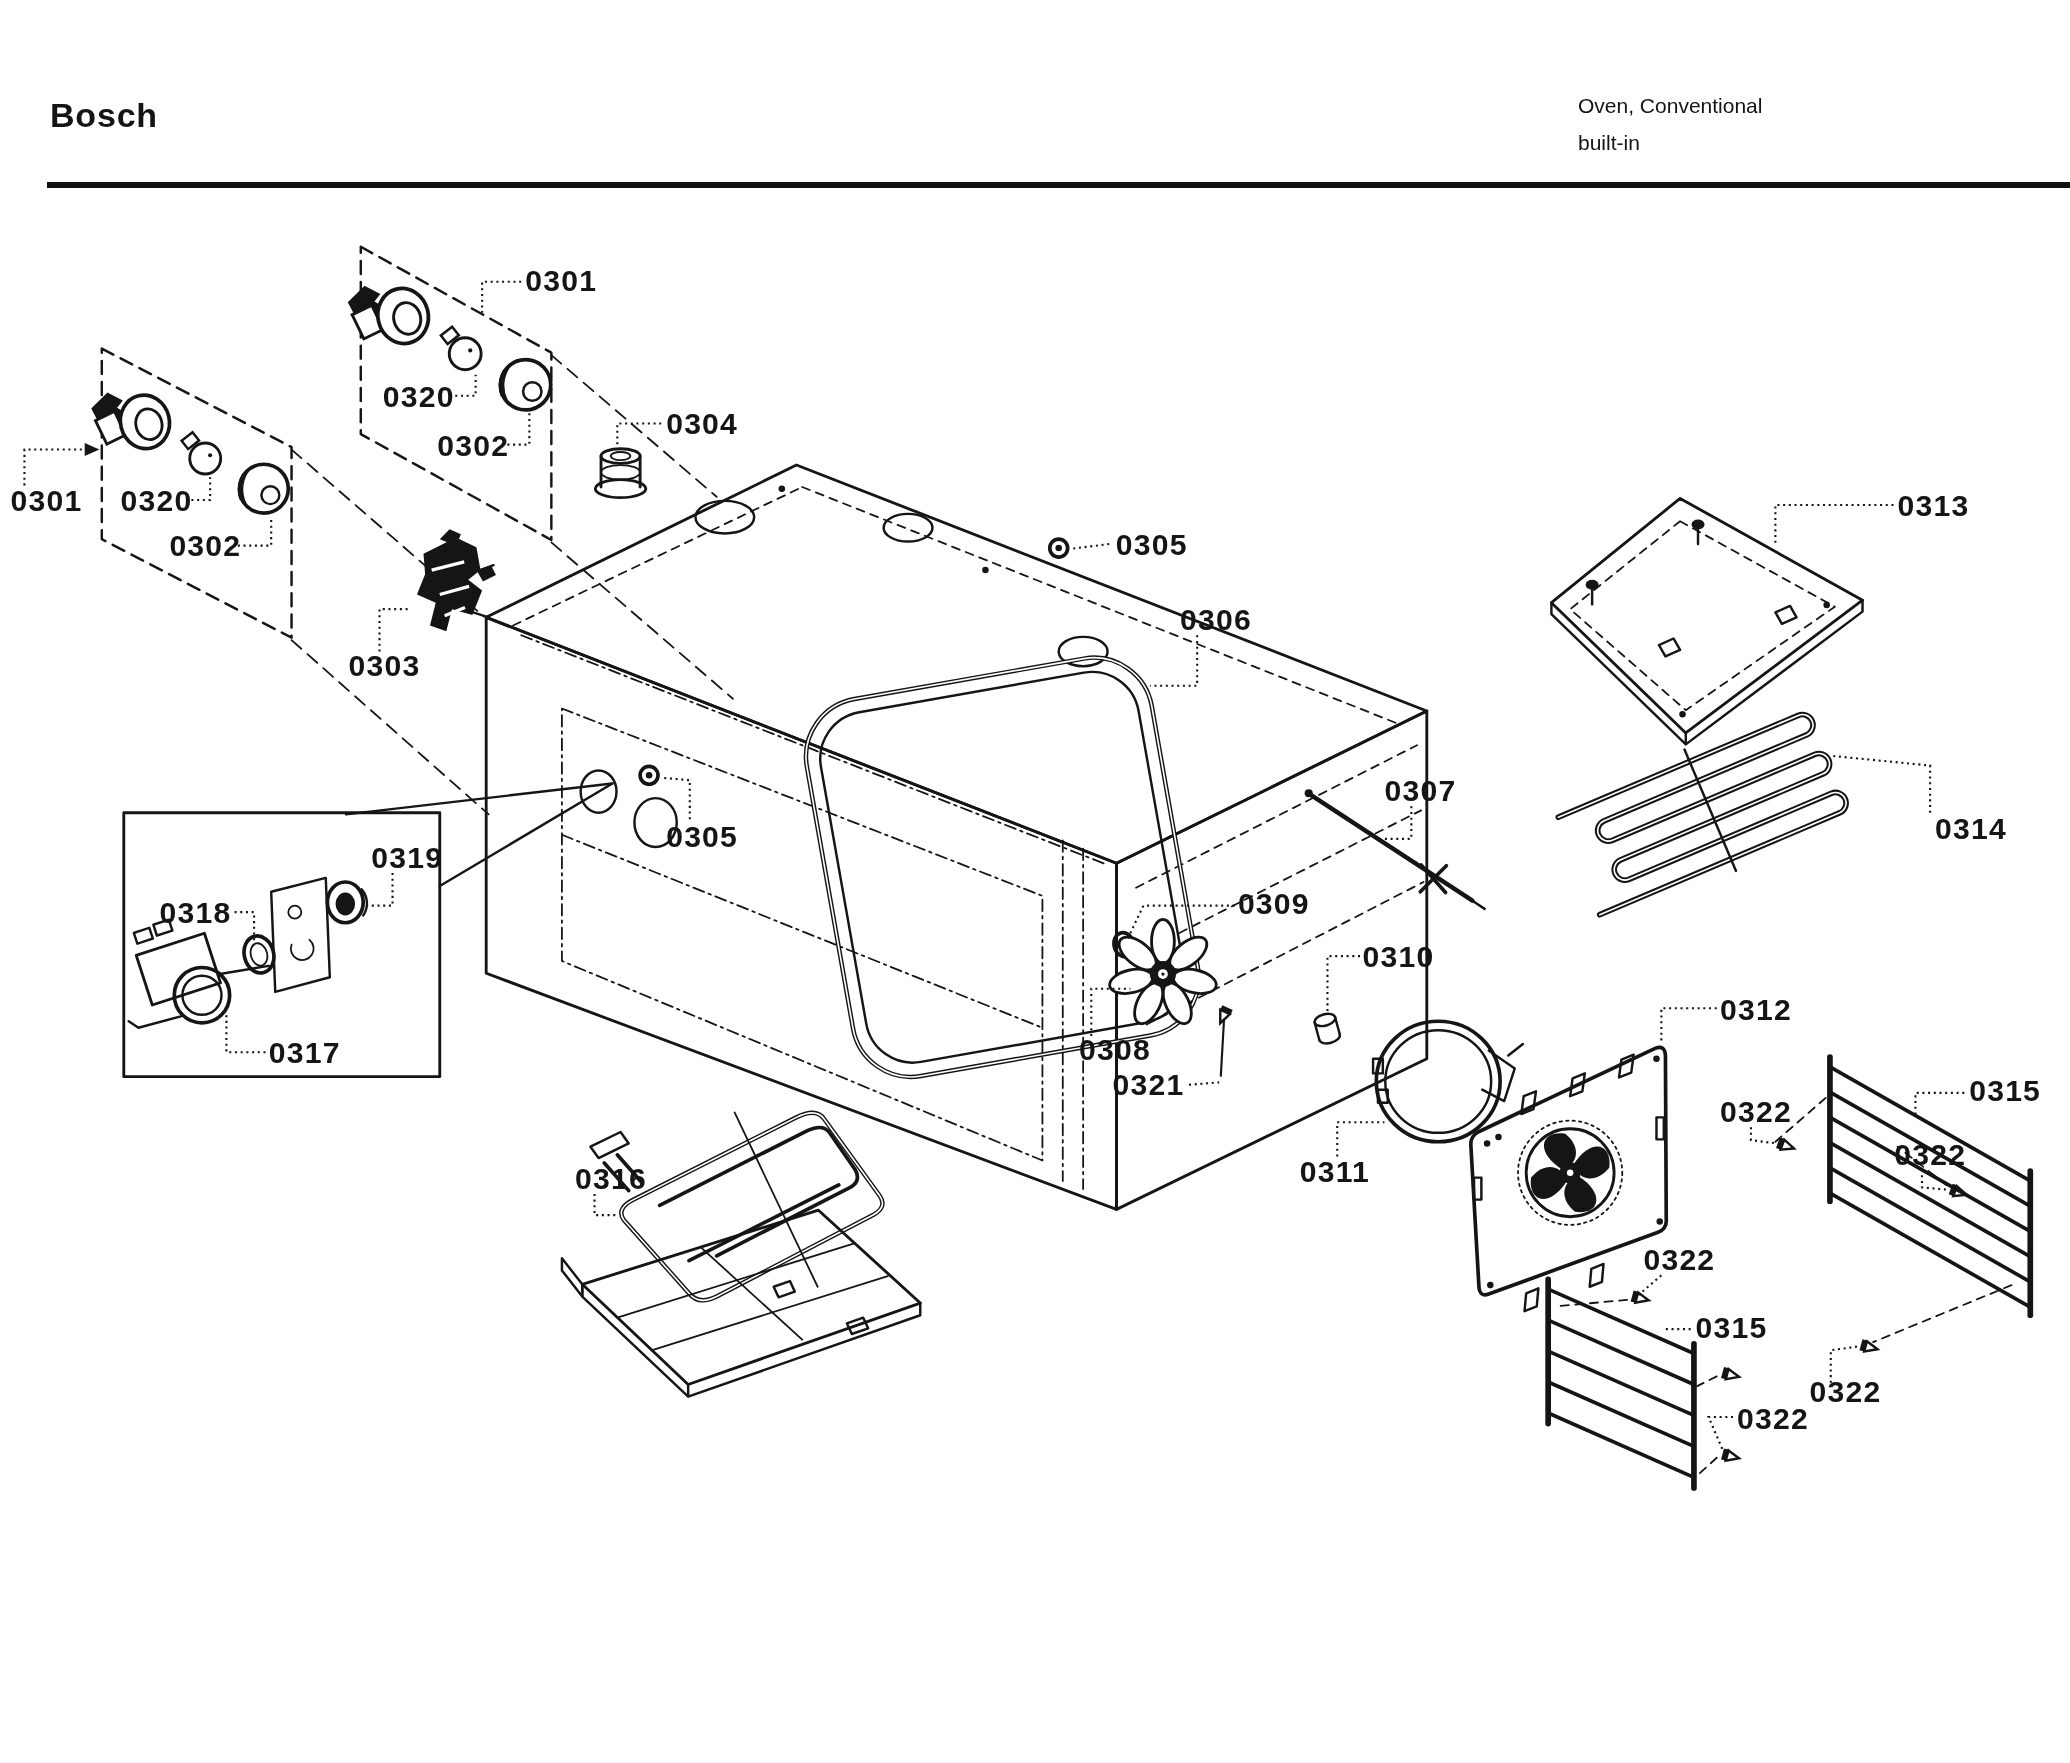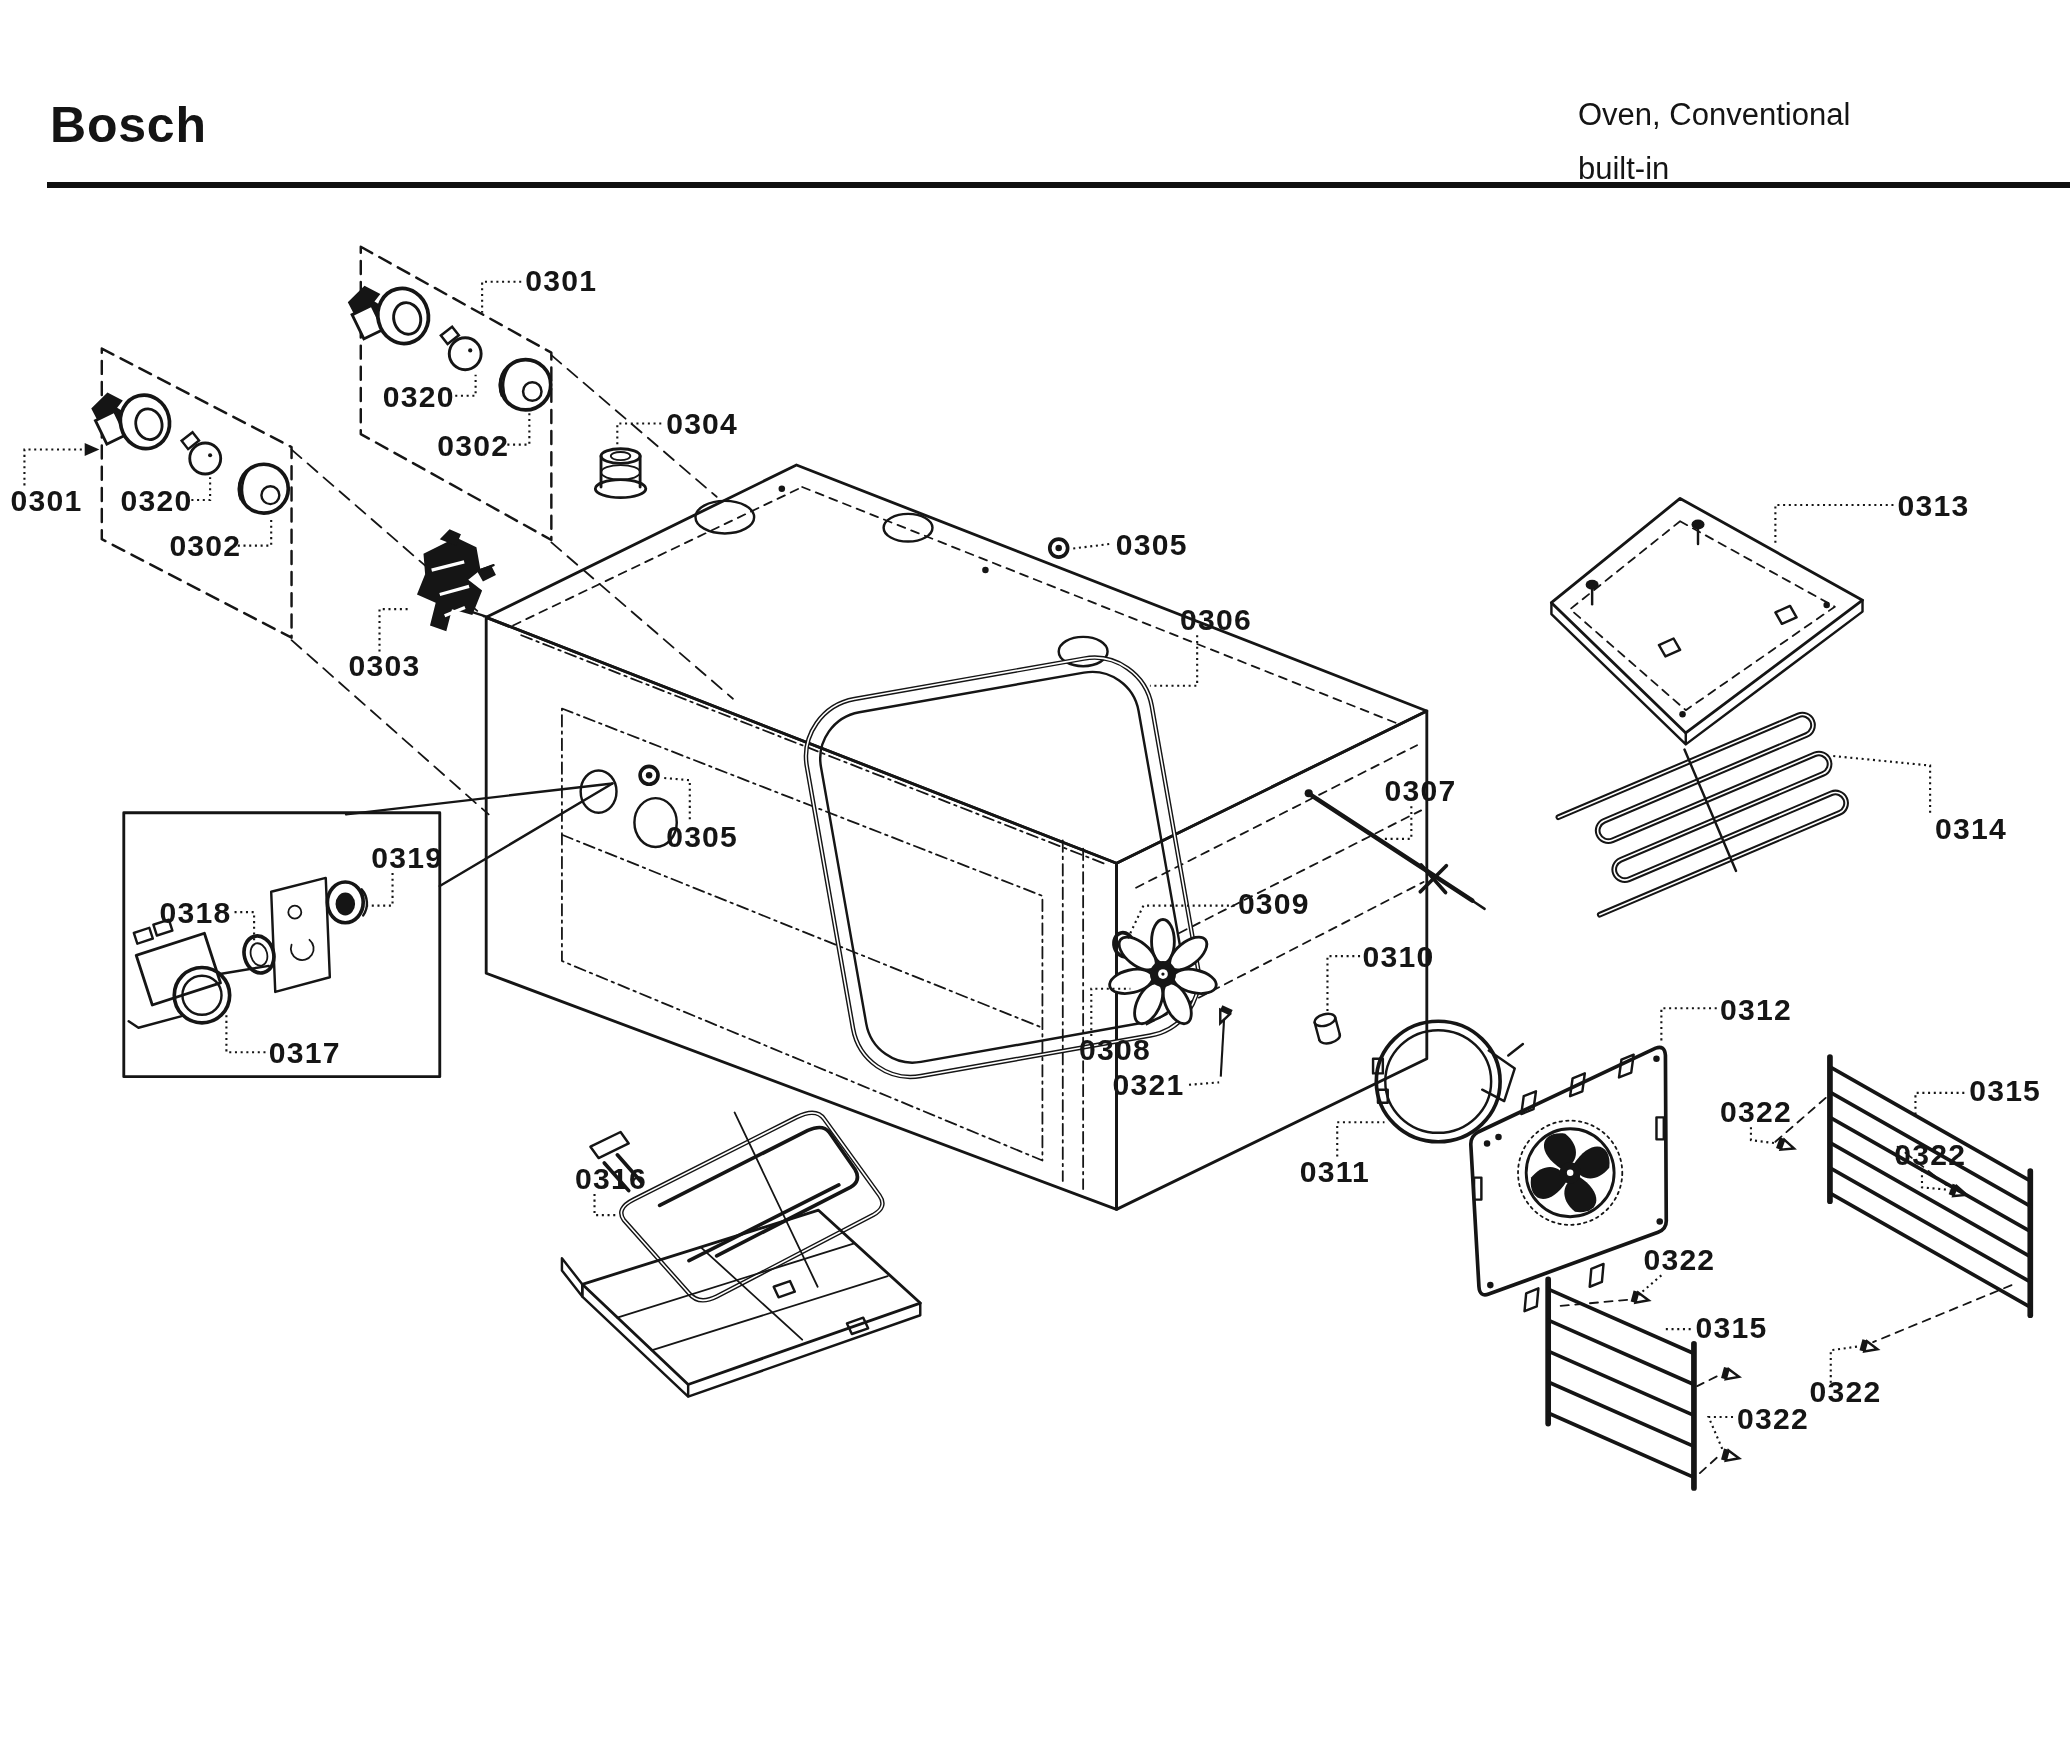--- a/index.html
+++ b/index.html
@@ -1,19 +1,19 @@
 <!DOCTYPE html>
 <html style="font-size:13px"><head>
 <meta charset="utf-8">
 <style>
   html,body{margin:0;padding:0;background:#e8e8e8;}
   .page{position:relative;width:2071px;height:1764px;background:#ffffff;overflow:hidden;
         font-family:"Liberation Sans",sans-serif;color:#141414;}
-  .brand{position:absolute;left:50px;top:96px;font-size:50px;font-weight:700;letter-spacing:0.8px;}
-  .product{position:absolute;left:1578px;top:88px;font-size:31px;font-weight:400;line-height:1.75;}
+  .brand{position:absolute;left:50px;top:96px;font-size:34px;font-weight:700;letter-spacing:0.8px;}
+  .product{position:absolute;left:1578px;top:88px;font-size:21px;font-weight:400;line-height:1.75;}
   .rule{position:absolute;left:47px;right:0;top:182px;height:5.7px;background:#101010;}
   .diagram{position:absolute;left:0;top:0;}
   .callout{font-family:"Liberation Sans",sans-serif;font-size:37px;font-weight:700;fill:#151515;letter-spacing:1.5px;}
   
   .s  {fill:none;stroke:#151515;stroke-linecap:round;stroke-linejoin:round;}
   .w35{stroke-width:3.5;} .w3{stroke-width:3;} .w2{stroke-width:2.2;} .w45{stroke-width:4.5;}
   .w55{stroke-width:5.5;} .w7{stroke-width:7;}
   .dash {stroke-dasharray:16 10;}
   .dash2{stroke-dasharray:10 8;}
   .dashdot{stroke-dasharray:14 6 3 6;}

